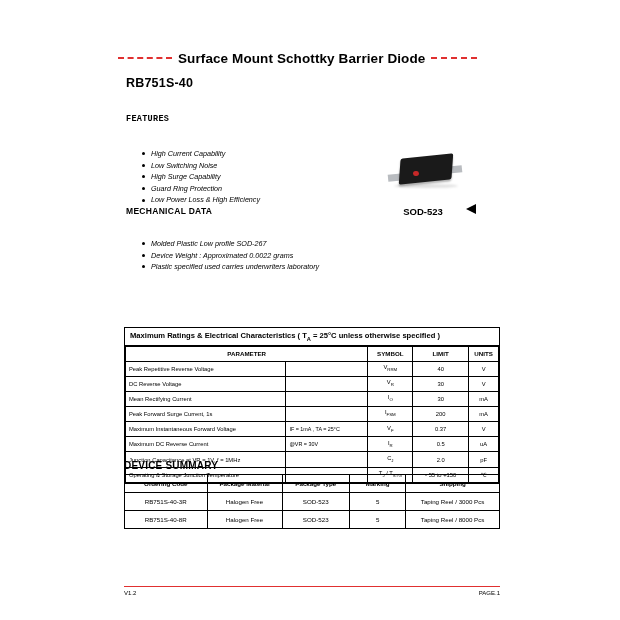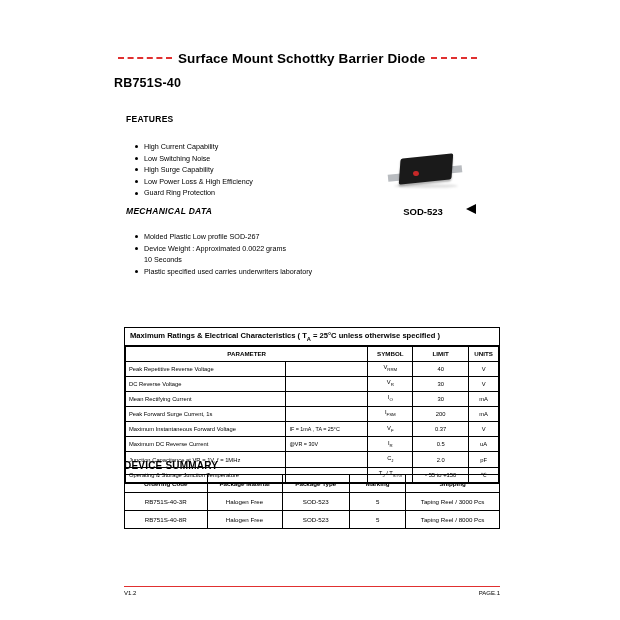--- a/index.html
+++ b/index.html
@@ -44,21 +44,21 @@
     font-size: 13.5px;
     font-weight: bold;
     letter-spacing: 0.1px;
     white-space: nowrap;
     color: #000;
   }
   
   .part-number {
     position: absolute;
     top: 76px;
-    left: 114px;
+    left: 126px;
     font-size: 12.5px;
     font-weight: bold;
     letter-spacing: 0.2px;
   }
   
   .logo-wrap {
     position: absolute;
     top: 78px;
     left: 372px;
     width: 120px;
@@ -184,29 +184,30 @@
     border-bottom: 5px solid transparent;
     border-right: 10px solid #000;
   }
   
   .section-head {
     position: absolute;
     font-size: 8.5px;
     font-weight: bold;
     letter-spacing: 0.3px;
   }
-  #features-head { top: 114px; left: 126px; }
-  #mech-head { top: 206px; left: 126px; font-style: italic; }
+  #features-head { top: 114px; left: 126px; font-family: Liberation Mono, monospace; }
+  #mech-head { top: 206px; left: 126px; }
   .bullet-list {
     position: absolute;
-    margin: 9px;
+    margin: 16px;
     padding: 0;
     list-style: none;
     font-size: 7.2px;
     line-height: 11.6px;
+    font-style: italic;
   }
   #features-list { top: 132px; left: 126px; width: 240px; }
   #mech-list { top: 222px; left: 126px; width: 250px; }
   .bullet-list li {
     position: relative;
     padding-left: 9px;
   }
   .bullet-list li::before {
     content: "";
     position: absolute;
@@ -340,29 +341,28 @@
     <div class="pkg-dot"></div>
     <div class="pkg-label">SOD-523</div>
     <div class="pkg-arrow"></div>
   </div>
 
   <div class="section-head" id="features-head">FEATURES</div>
   <ul class="bullet-list" id="features-list">
     <li>High Current Capability</li>
     <li>Low Switching Noise</li>
     <li>High Surge Capability</li>
+    <li>Guard Ring Protection</li>
     <li>Low Power Loss &amp; High Efficiency</li>
-    <li>Guard Ring Protection</li>
   </ul>
 
   <div class="section-head" id="mech-head">MECHANICAL DATA</div>
   <ul class="bullet-list" id="mech-list">
     <li>Molded Plastic Low profile SOD-267</li>
     <li>Device Weight : Approximated 0.0022 grams</li>
-    <li class="cont">10 Seconds</li>
     <li>Plastic specified used carries underwriters laboratory</li>
   </ul>
 
   <div class="ratings-box">
     <div class="ratings-title">
       <span>Maximum Ratings &amp; Electrical Characteristics ( T<span class="sub">A</span> = 25°C  unless otherwise specified )</span>
     </div>
     <table class="ratings">
       <colgroup>
         <col style="width:43%">

